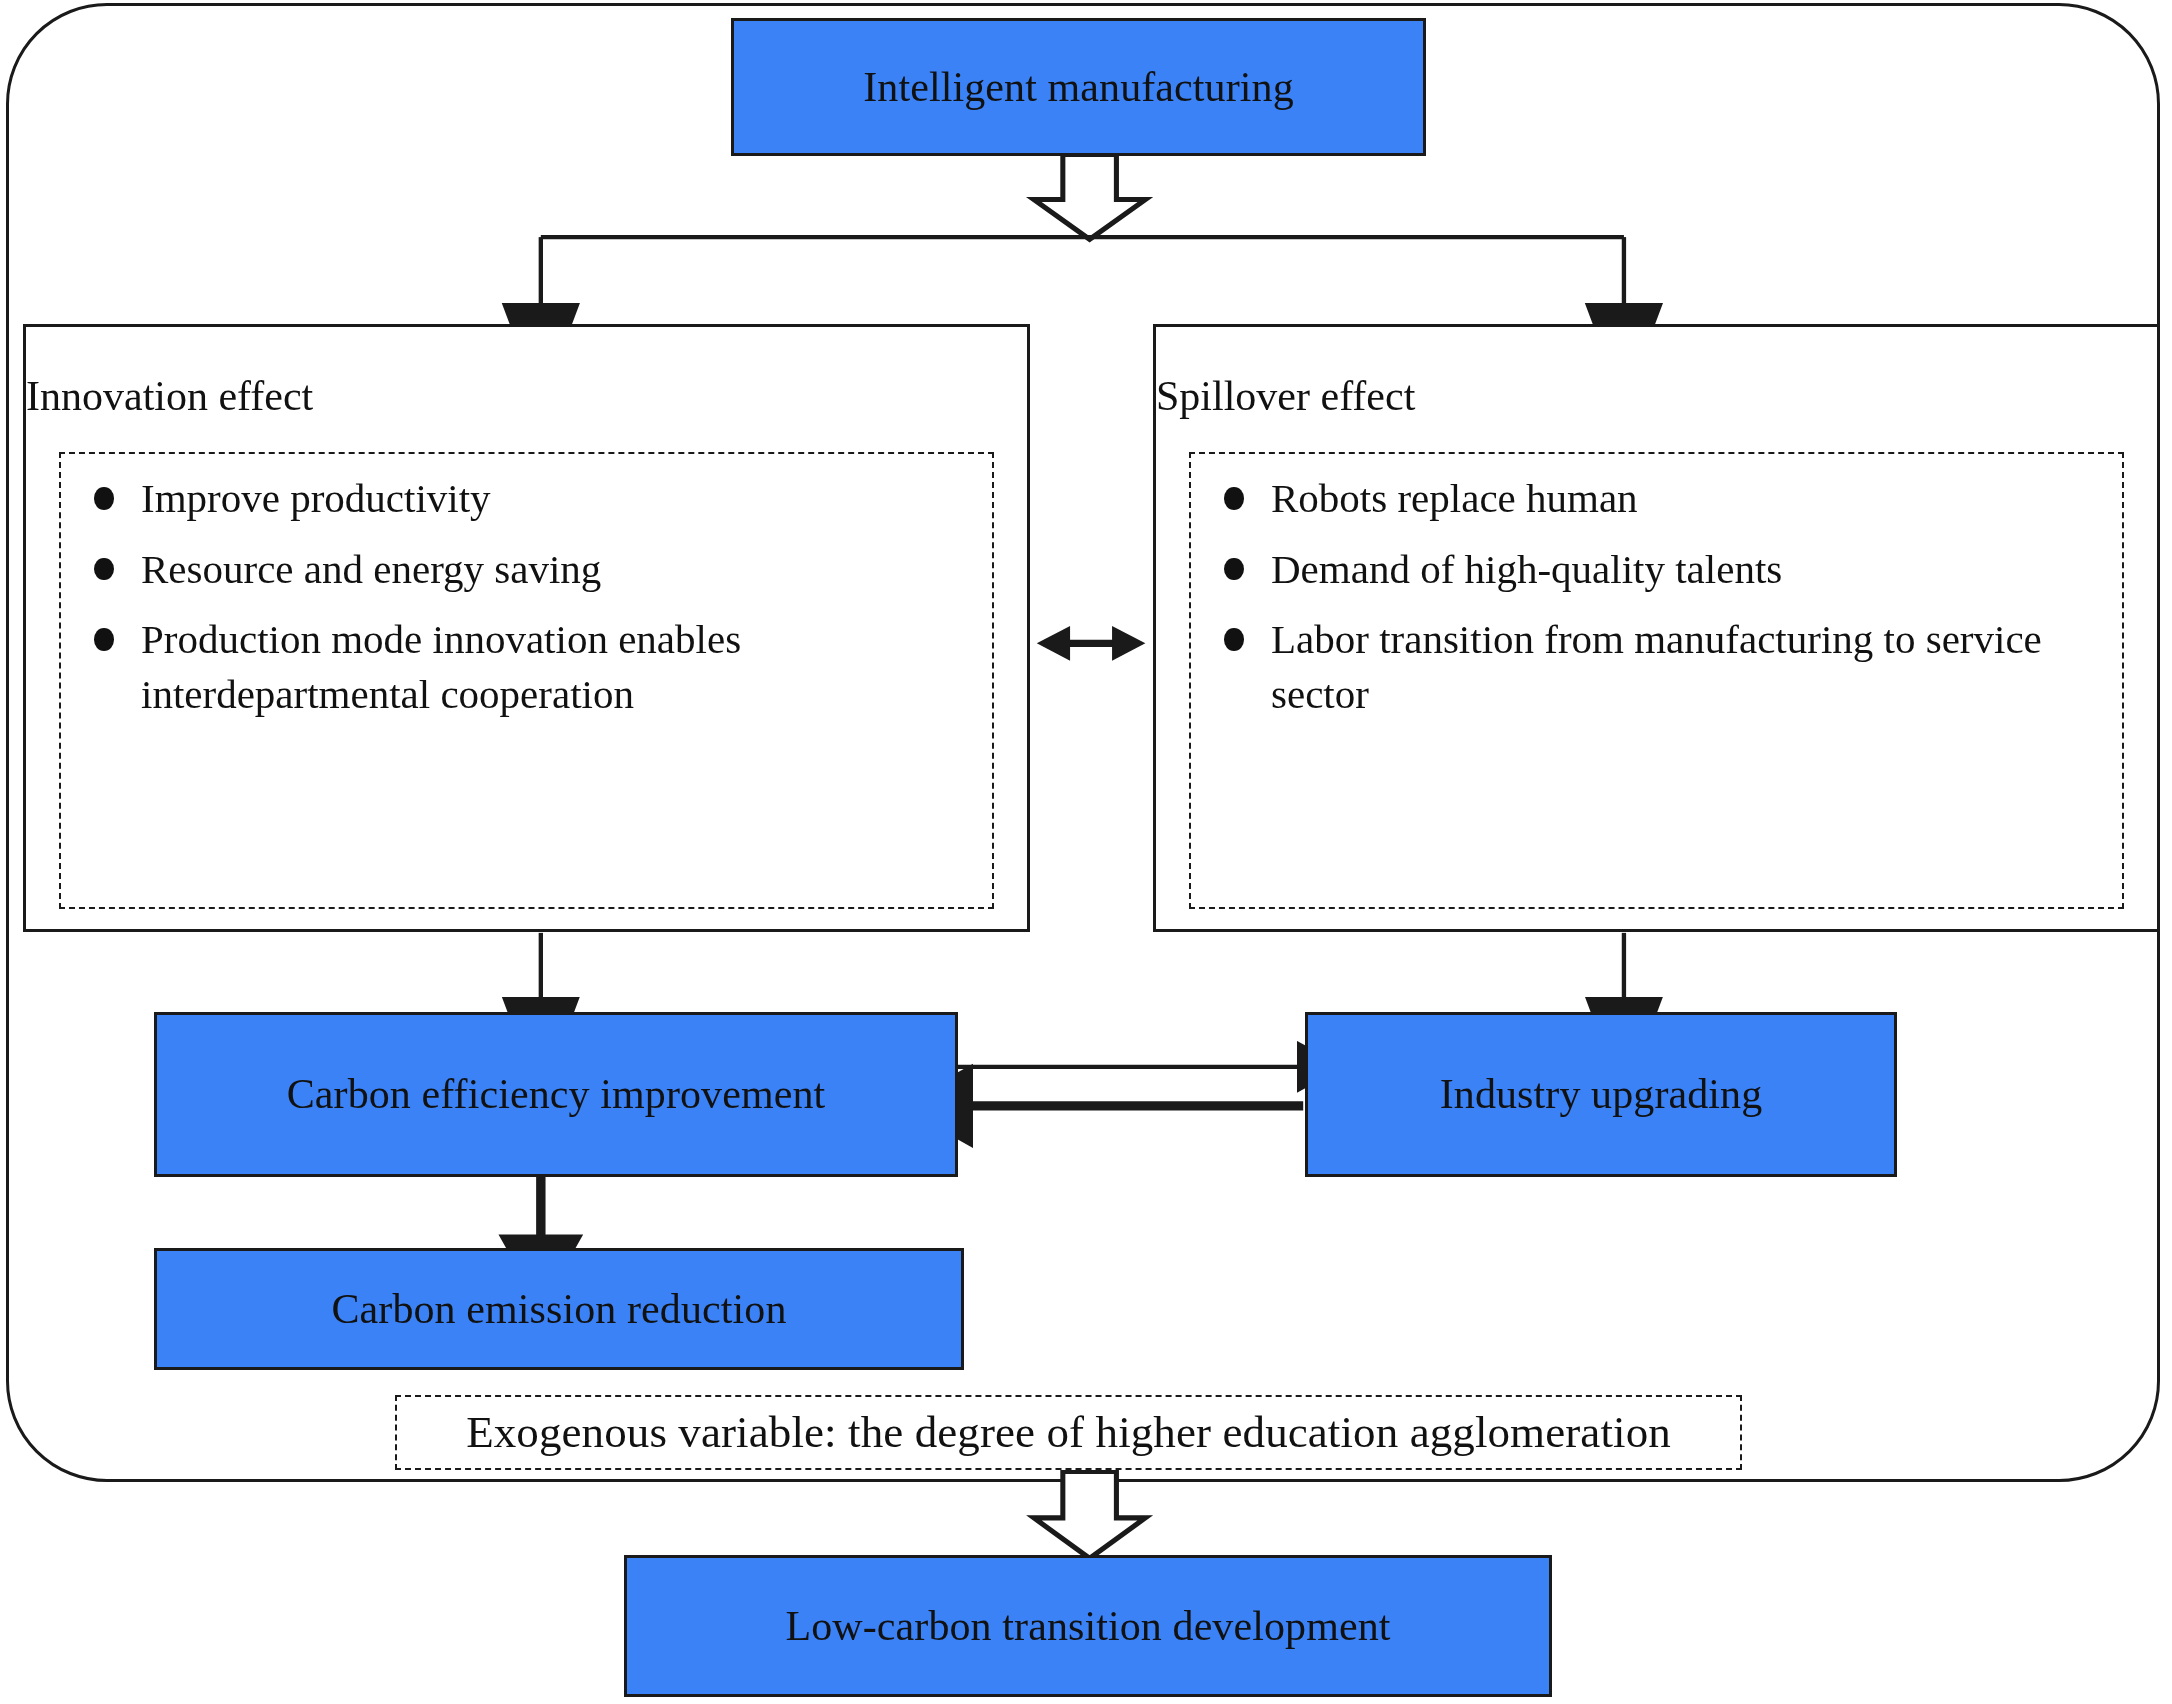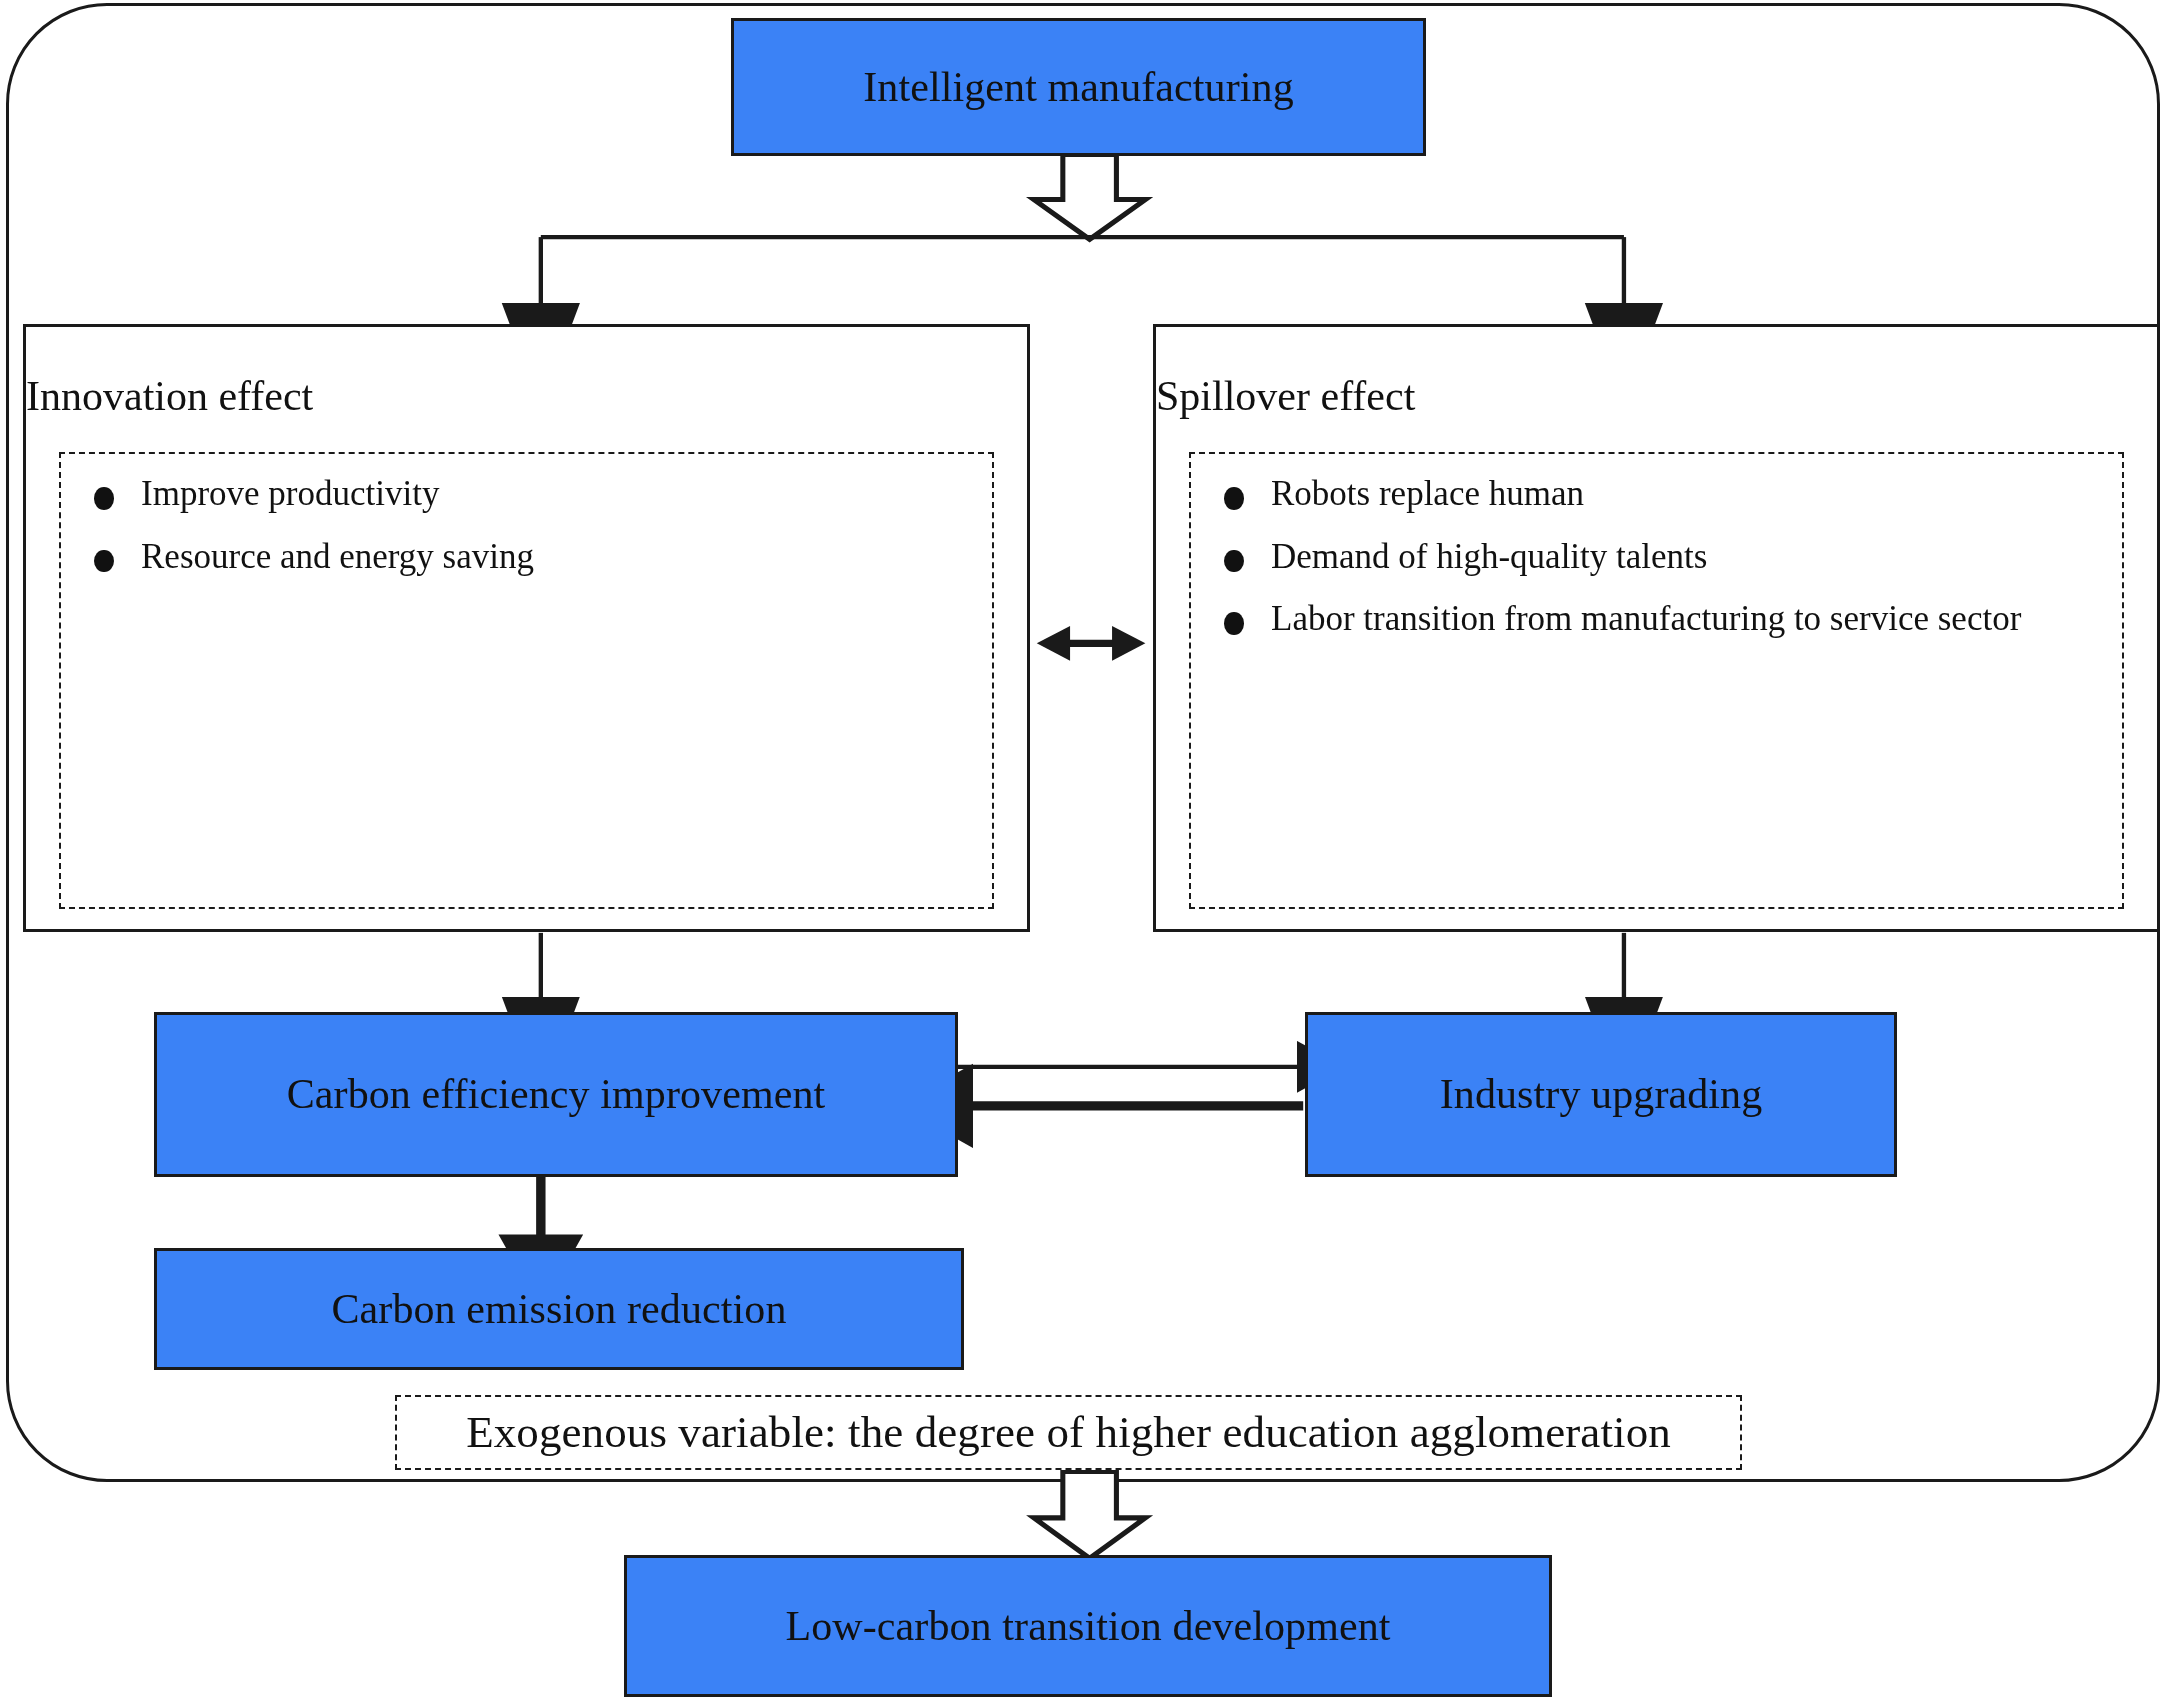--- a/index.html
+++ b/index.html
@@ -70,21 +70,21 @@
     padding: 17.4px 13px 7.2px 13px;
   }
   ul.bullet-list {
     list-style: none;
     margin: 0;
     padding: 0;
   }
   ul.bullet-list li {
     position: relative;
     padding-left: 67px;
-    font-size: 35px;
+    font-size: 41px;
     line-height: 1.33;
     margin-bottom: 16px;
   }
   ul.bullet-list li::before {
     content: "";
     position: absolute;
     left: 20px;
     top: 16px;
     width: 19.6px;
     height: 22.4px;
@@ -169,20 +169,21 @@
   <div class="box" style="left:731px; top:18px; width:695px; height:138px;">
     <span class="box-label">Intelligent manufacturing</span>
   </div>
 
   <div class="effect-panel" style="left:23px; top:324px; width:1007px; height:608px;">
     <div class="effect-title">Innovation effect</div>
     <div class="bullet-frame">
       <ul class="bullet-list">
         <li>Improve productivity</li>
         <li>Resource and energy saving</li>
+        <li>Production mode innovation enables interdepartmental cooperation</li>
       </ul>
     </div>
   </div>
 
   <div class="effect-panel" style="left:1153px; top:324px; width:1007px; height:608px;">
     <div class="effect-title">Spillover effect</div>
     <div class="bullet-frame">
       <ul class="bullet-list">
         <li>Robots replace human</li>
         <li>Demand of high-quality talents</li>

